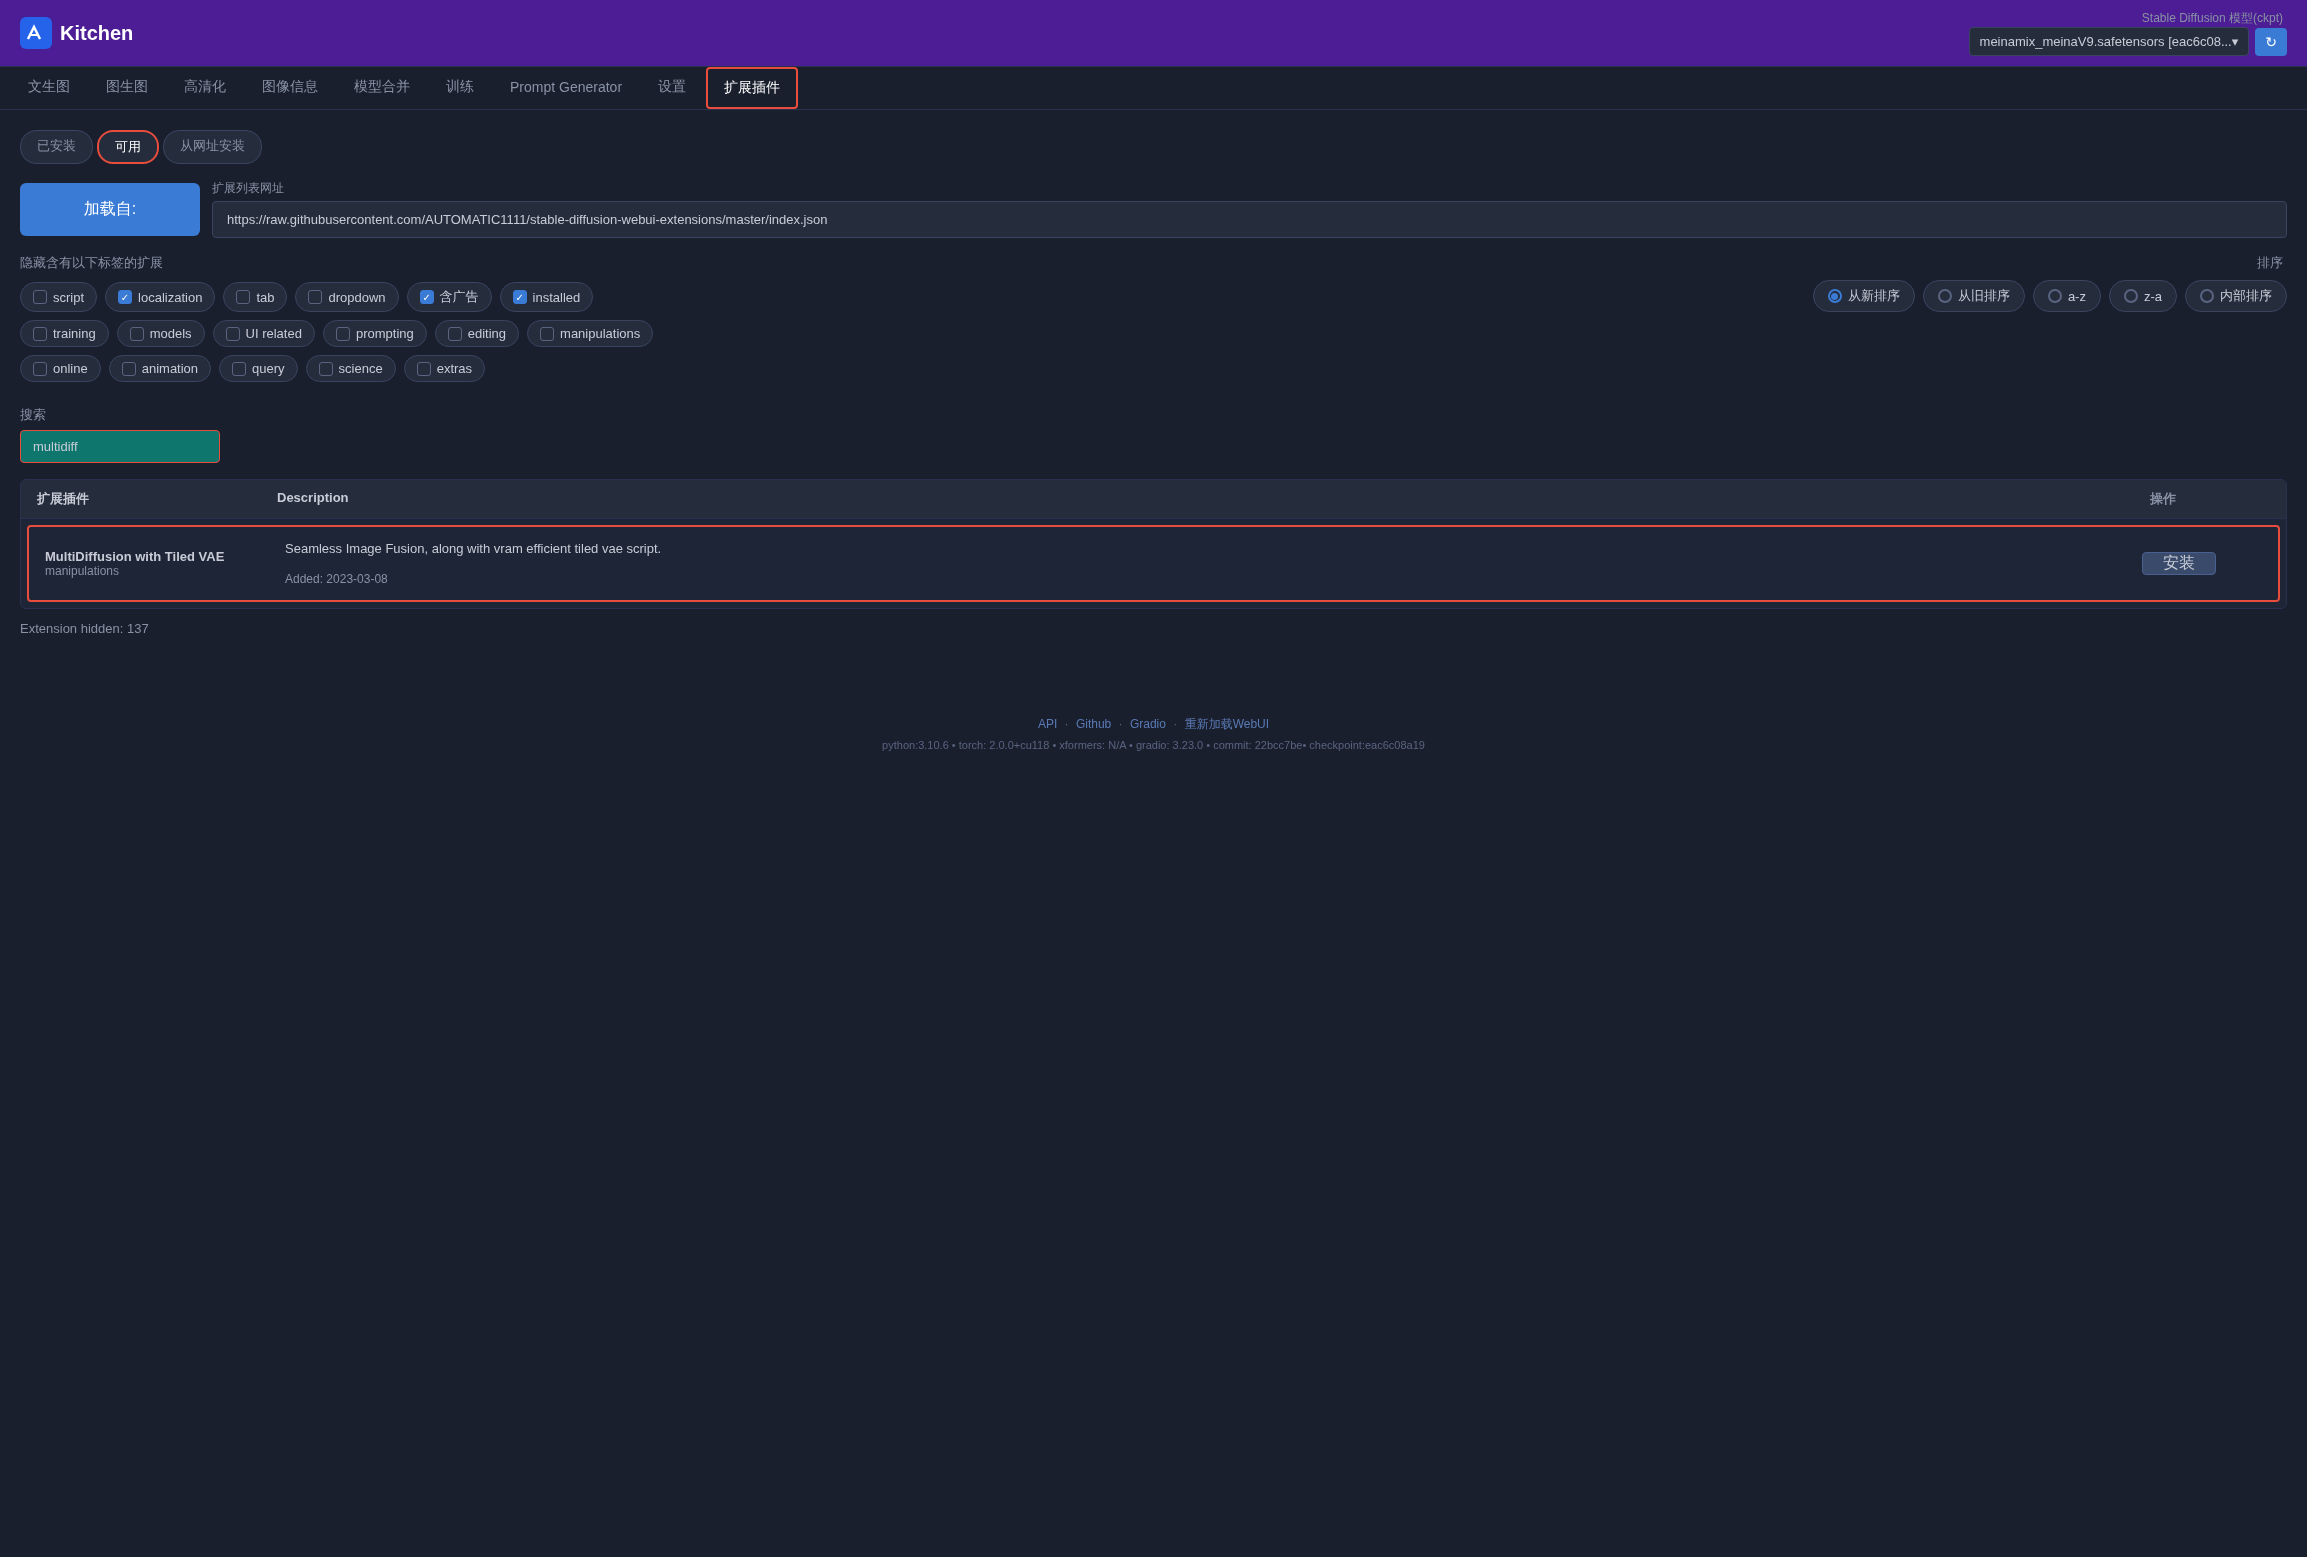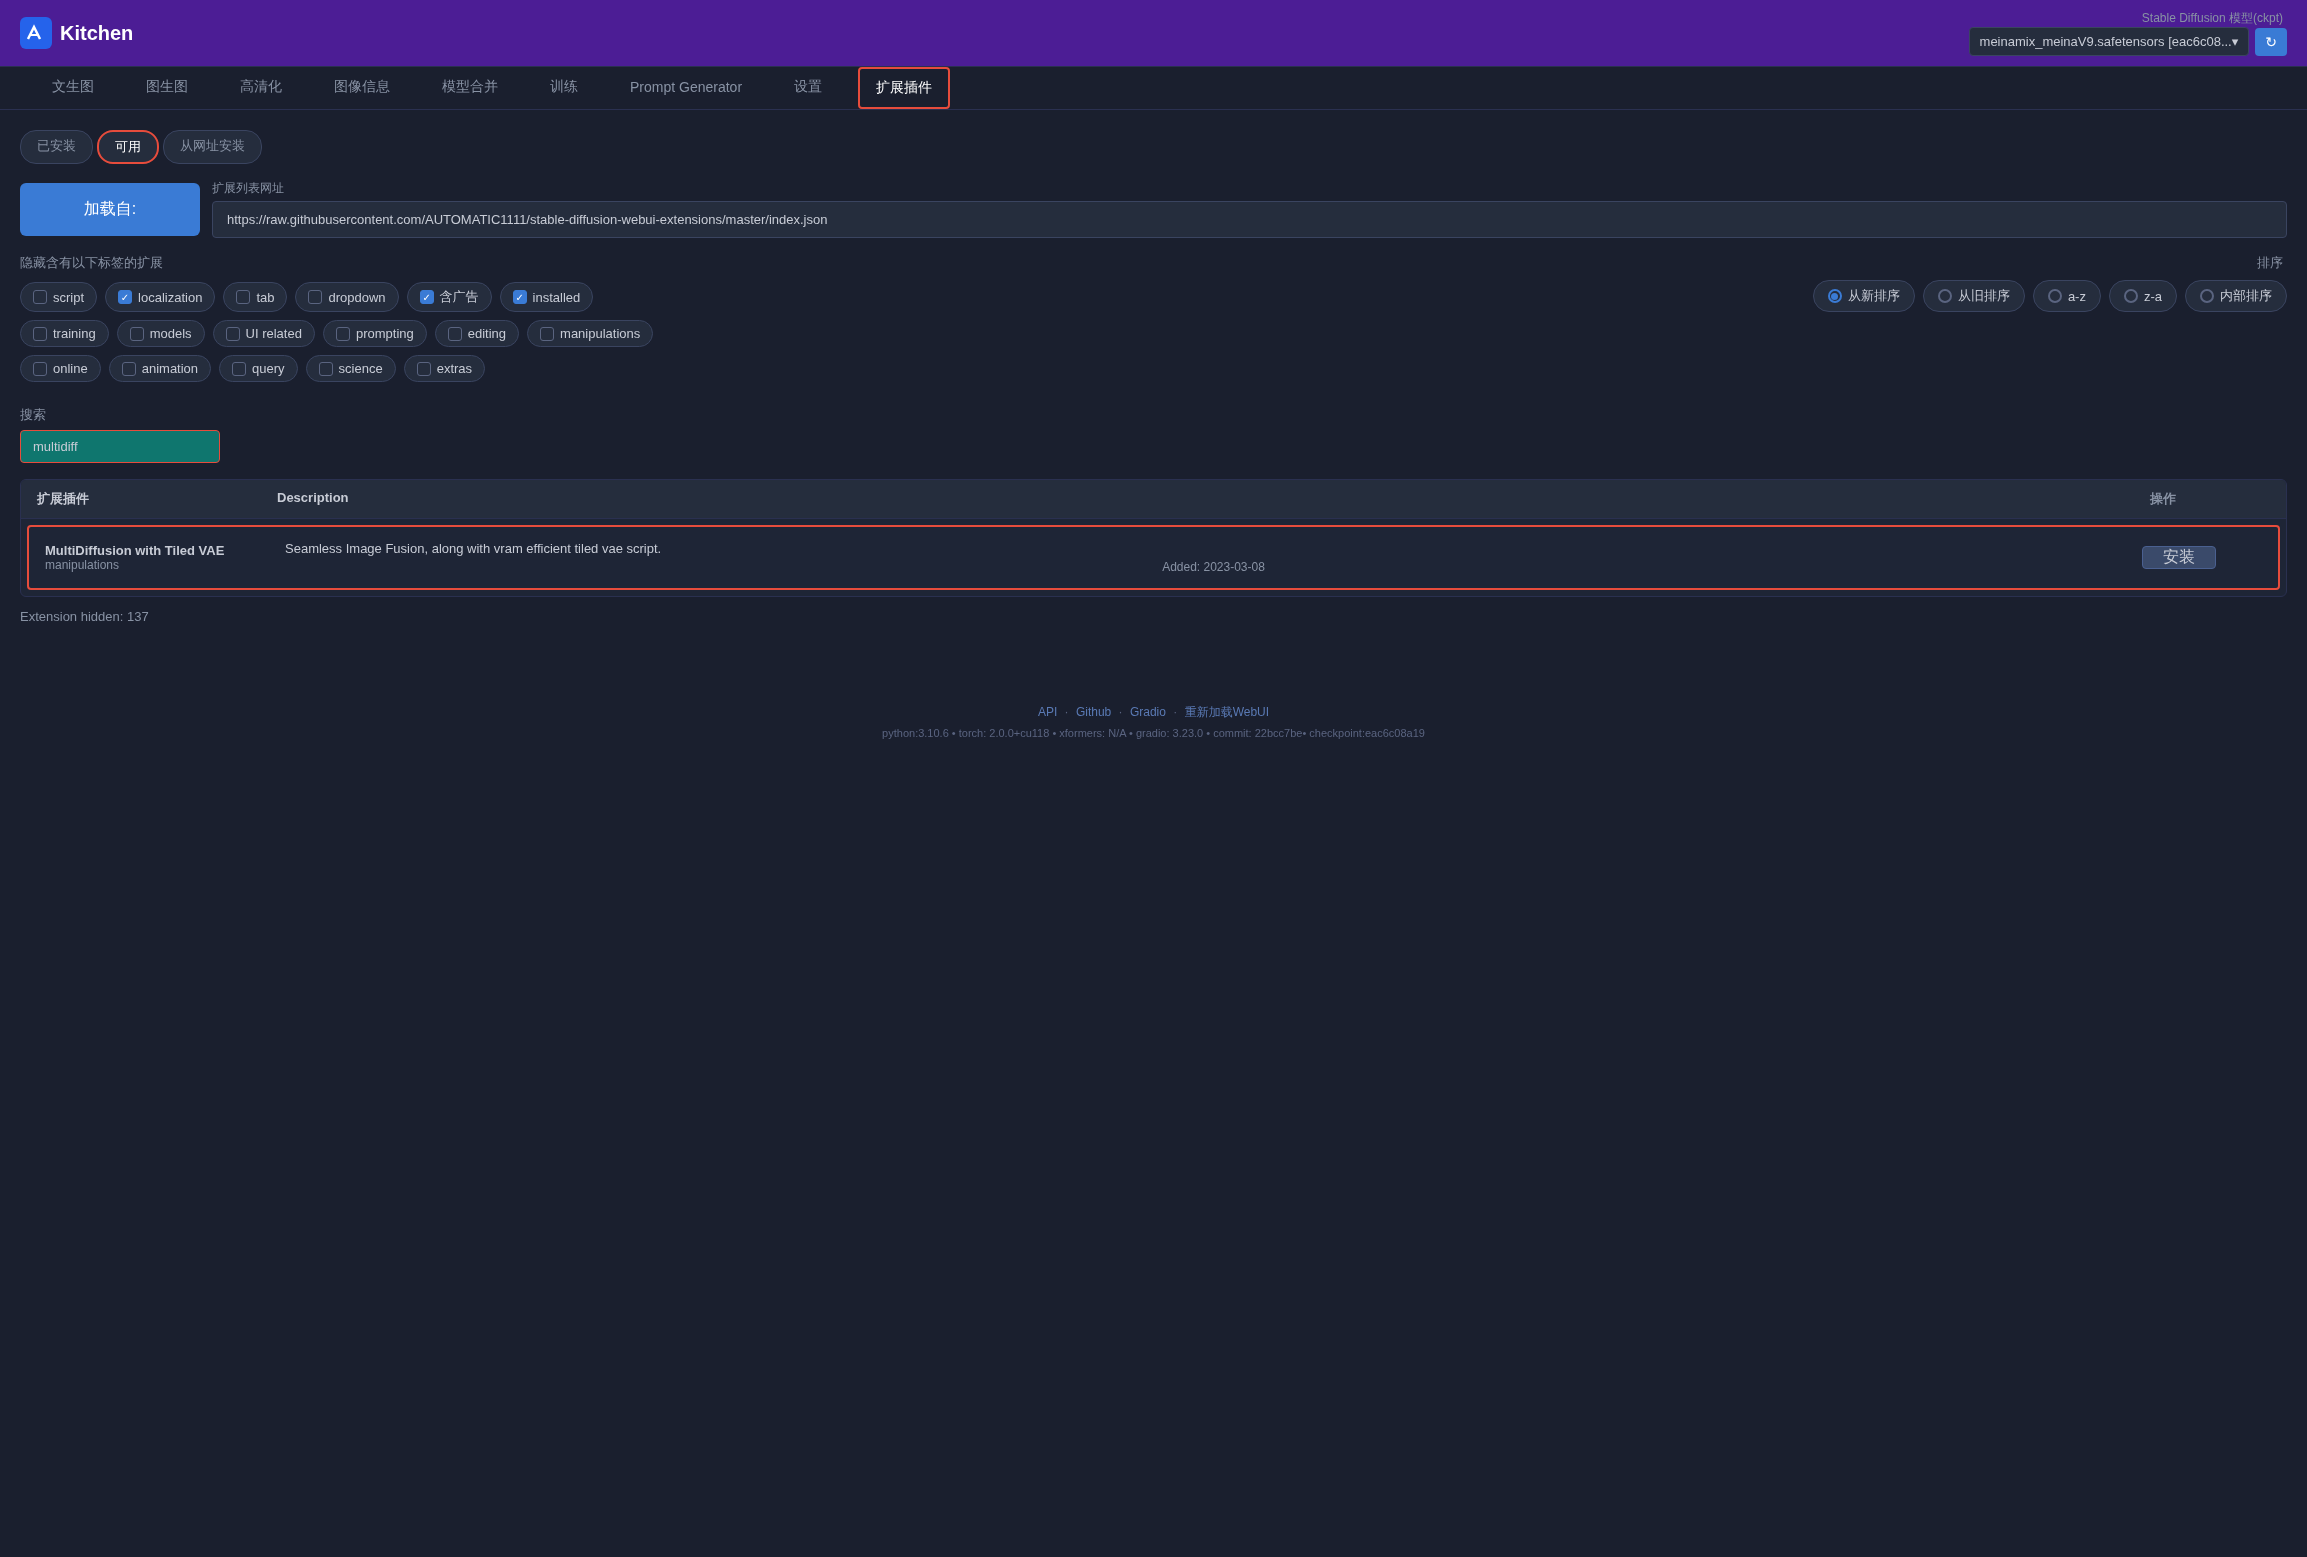--- a/index.html
+++ b/index.html
@@ -60,24 +60,24 @@
       border-radius: 4px;
       color: #fff;
       padding: 6px 10px;
       cursor: pointer;
       font-size: 14px;
     }
     
     .nav {
       display: flex;
       align-items: center;
-      padding: 0 36px;
+      padding: 0 12px;
       background: #1a1f2e;
       border-bottom: 1px solid #2a3050;
-      gap: 20px;
+      gap: 4px;
     }
     .nav-item {
       padding: 10px 16px;
       color: #8892a4;
       cursor: pointer;
       font-size: 14px;
       border-bottom: 2px solid transparent;
     }
     .nav-item.active { color: #fff; border-bottom-color: #4a90d9; }
     .nav-item.highlighted {
@@ -271,21 +271,21 @@
       padding: 14px 16px;
       border: 2px solid #e74c3c;
       border-radius: 4px;
       align-items: center;
       margin: 6px;
     }
     .table-cell { font-size: 13px; color: #c8ccd6; }
     .table-cell .ext-name { font-weight: bold; }
     .table-cell .ext-tag { color: #8892a4; font-size: 12px; }
     .table-cell .desc-text { color: #c8ccd6; }
-    .table-cell .added-date { color: #8892a4; font-size: 12px; margin-top: 4px; text-align: center; }
+    .table-cell .added-date { color: #8892a4; font-size: 12px; margin-top: 16px; }
     .install-btn {
       background: #3a4a6a;
       border: 1px solid #4a6090;
       color: #c8ccd6;
       padding: 0 20px;
       border-radius: 4px;
       cursor: pointer;
       font-size: 16px;
     }
     

